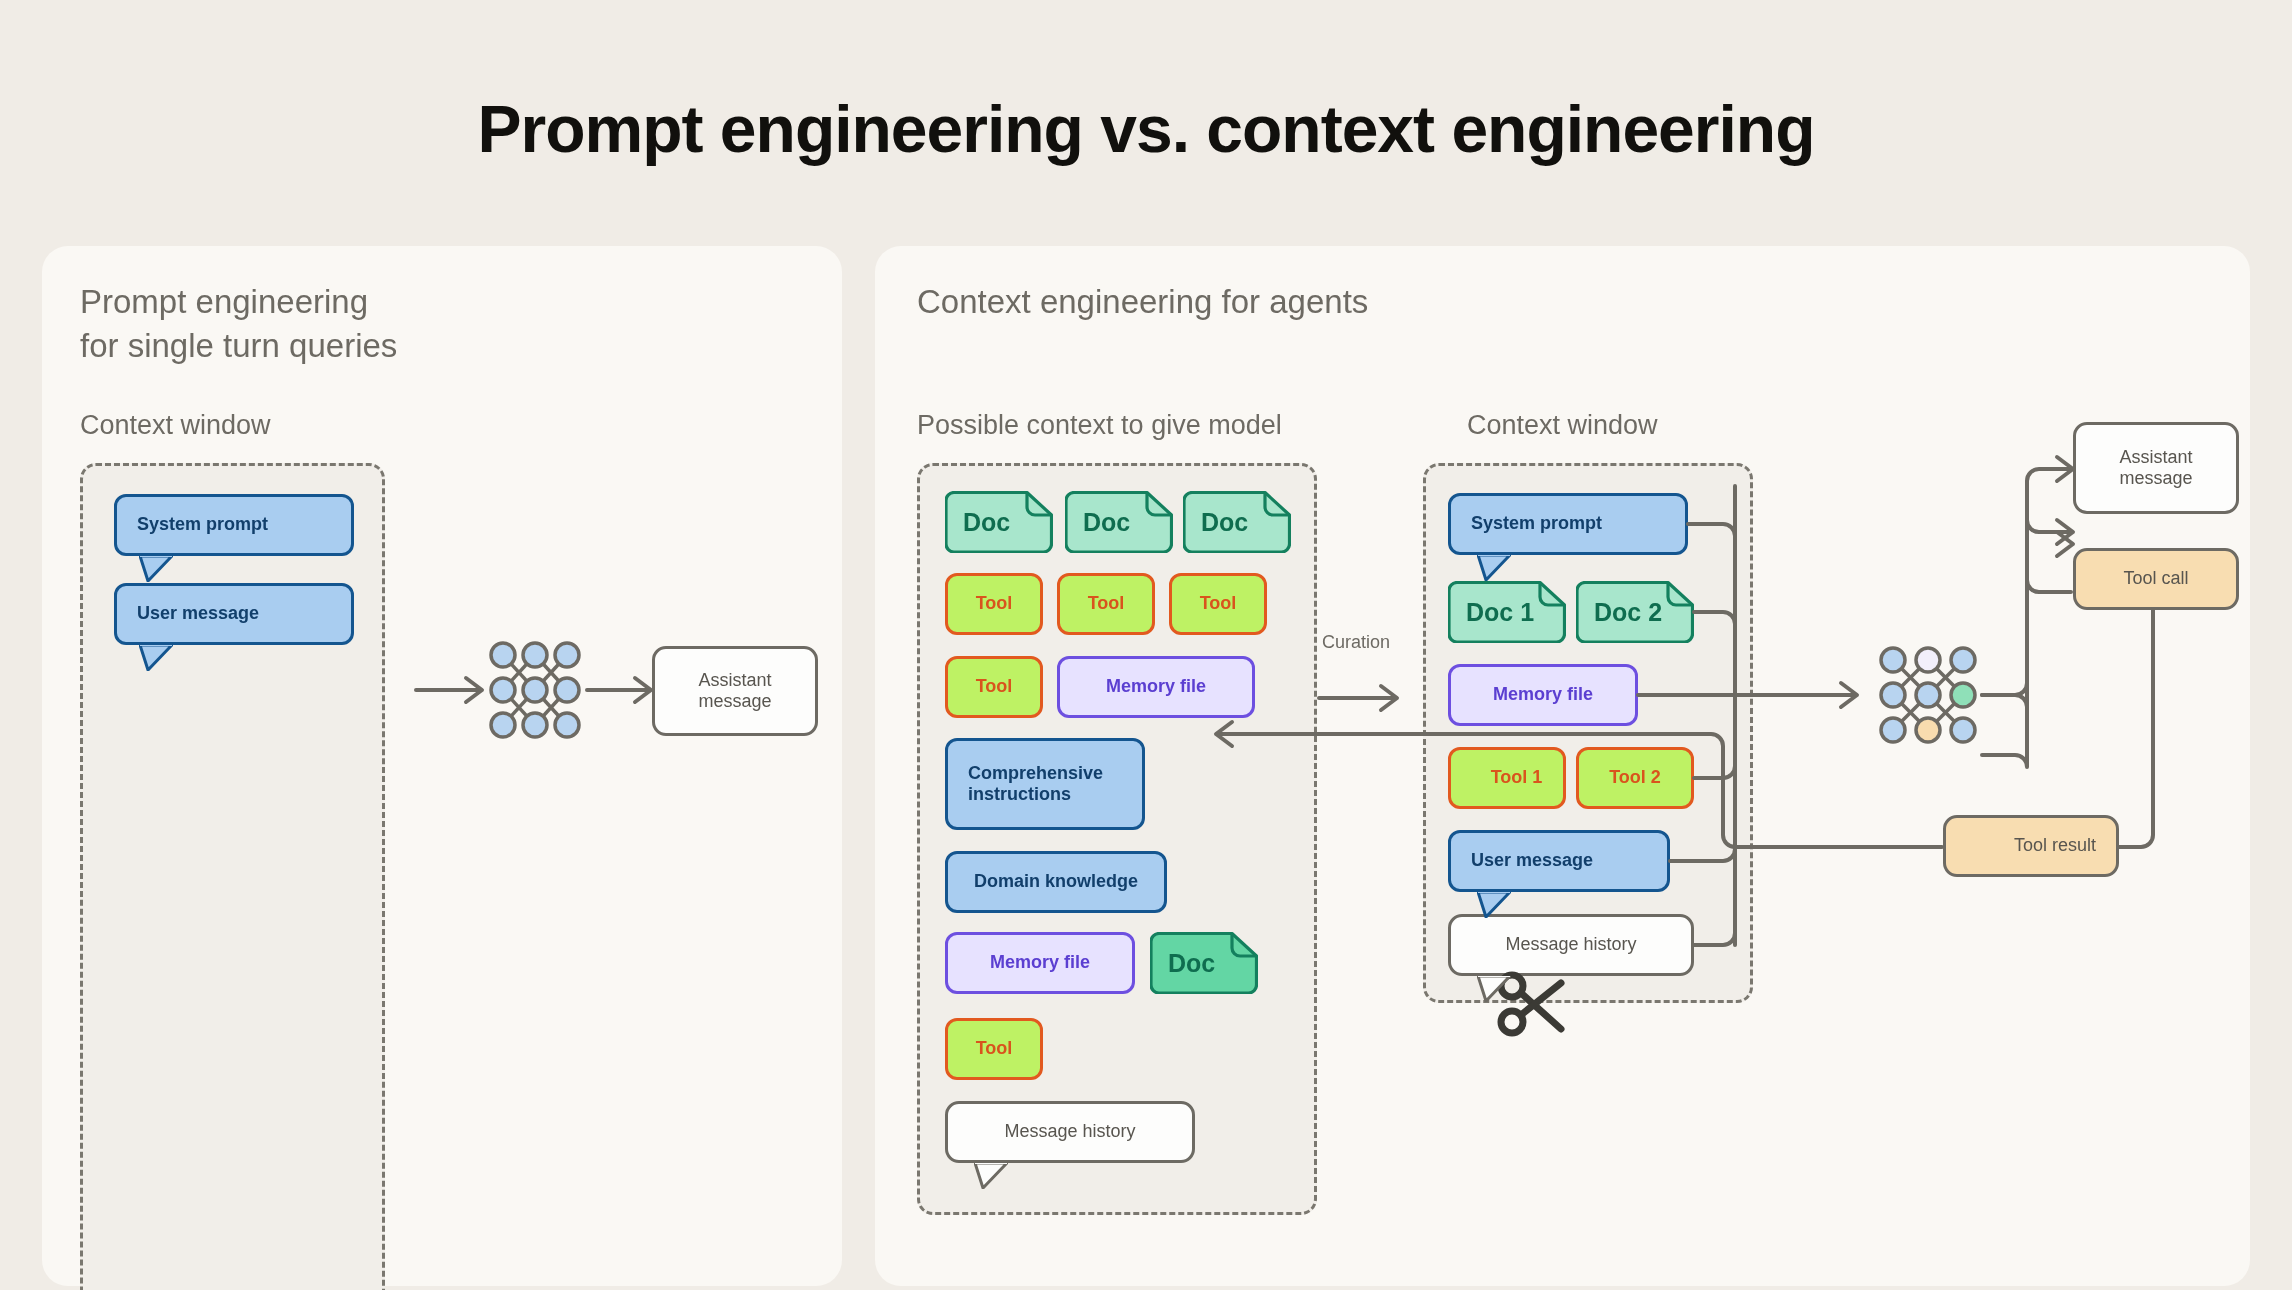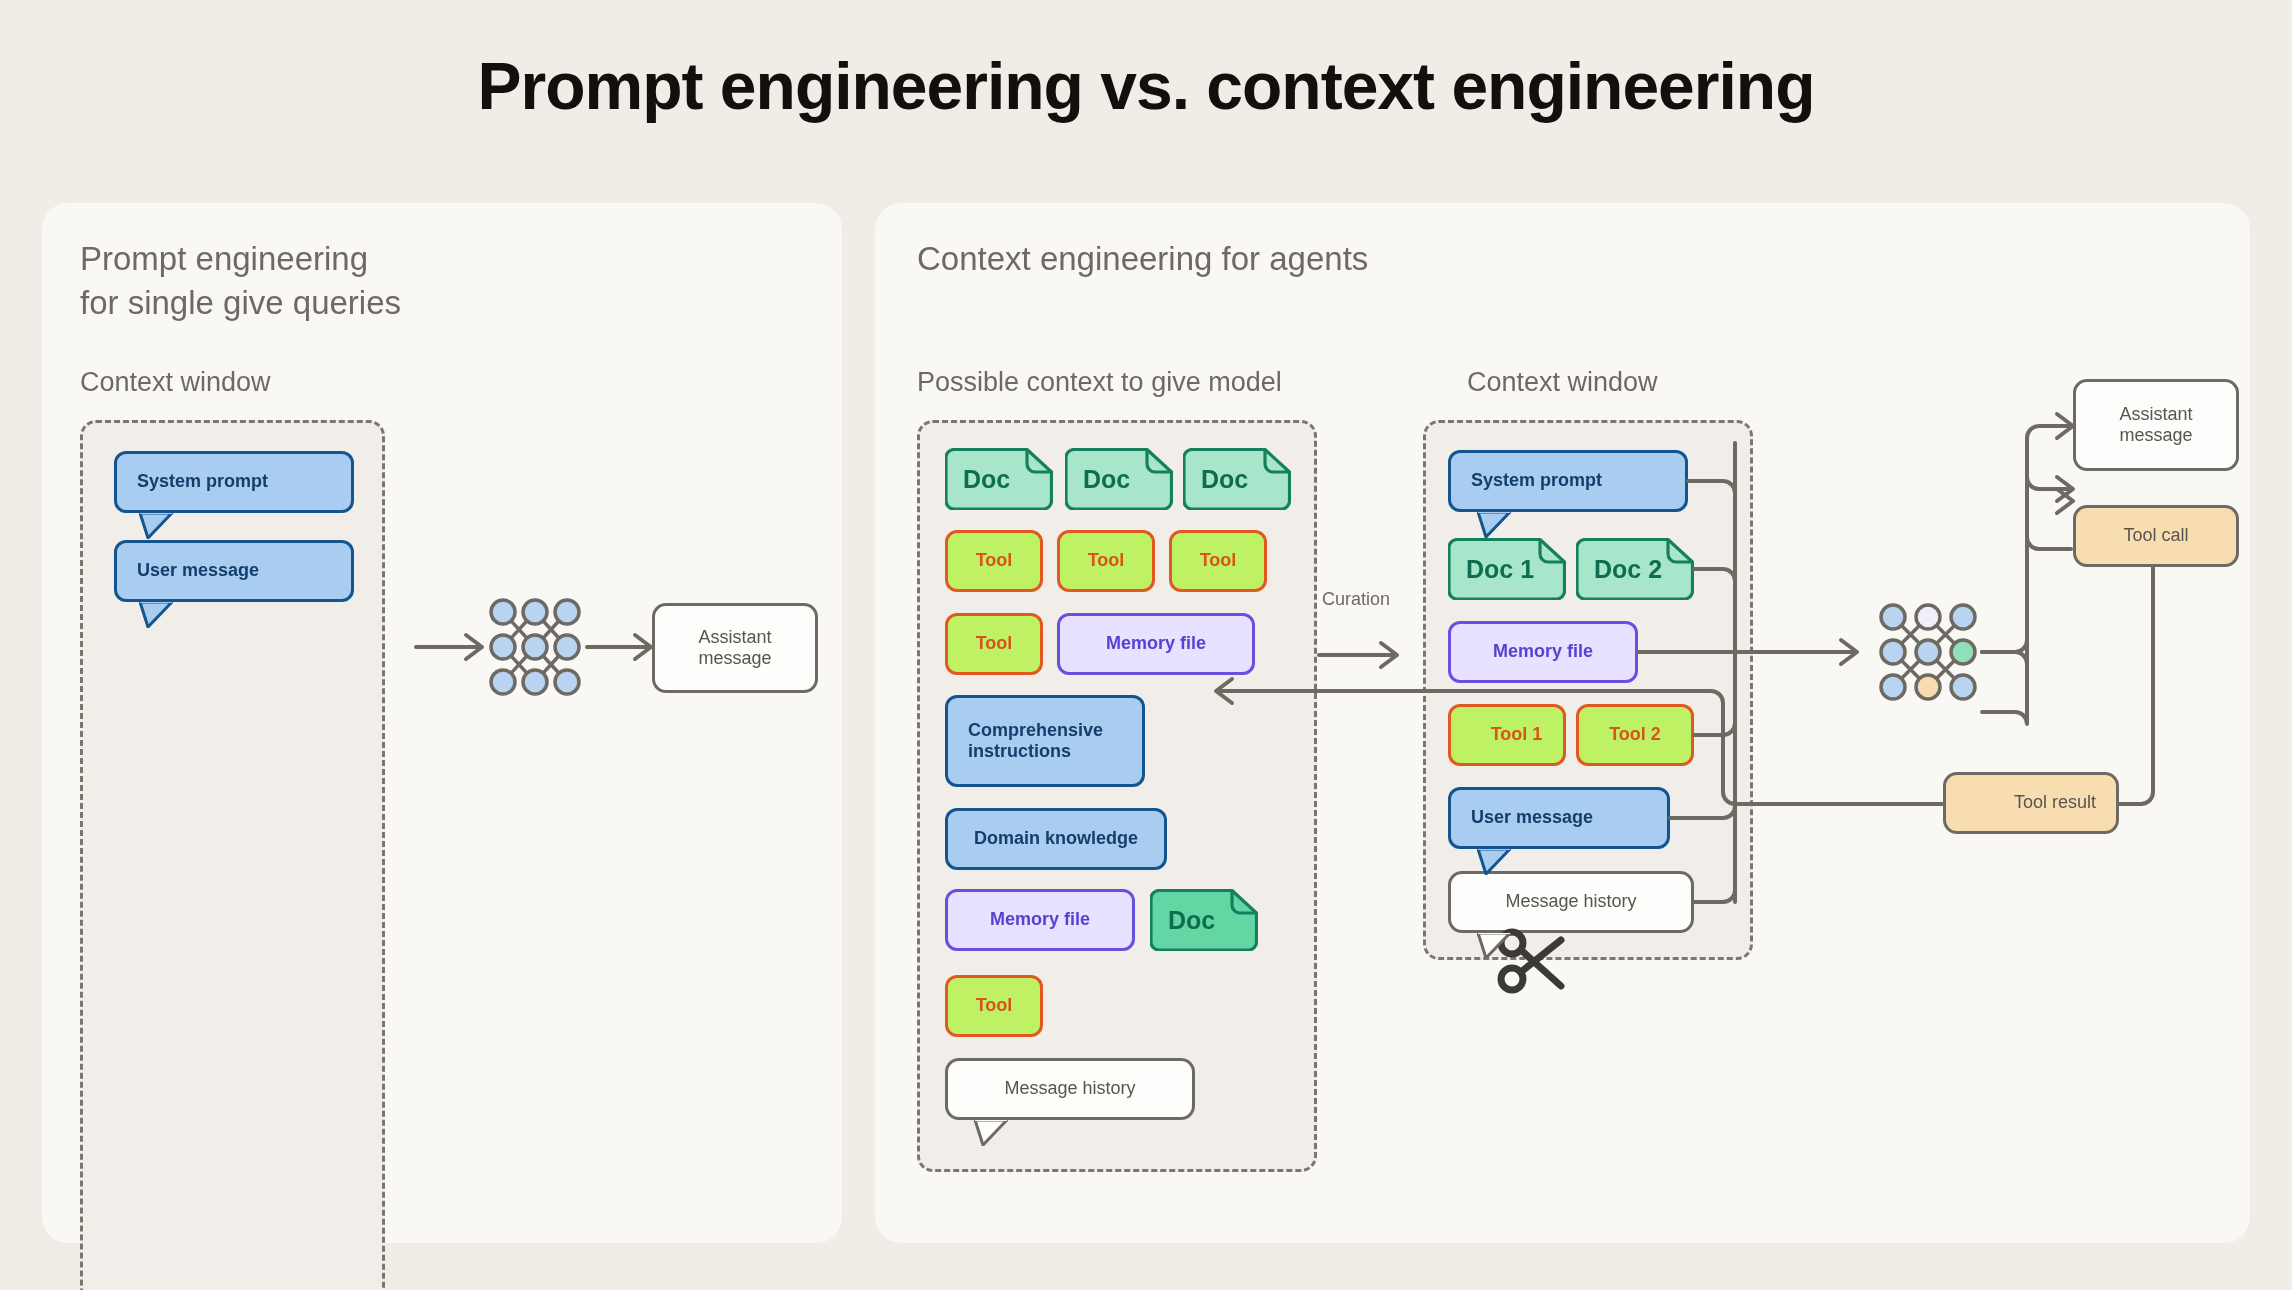--- a/index.html
+++ b/index.html
@@ -2,21 +2,21 @@
 <html><head>
 <meta charset="utf-8">
 <style>
   * { box-sizing: border-box; margin: 0; padding: 0; }
   html, body {
     width: 2292px; height: 1290px;
     background: #f0ece6;
     font-family: "Liberation Sans", sans-serif;
     overflow: hidden;
   }
-  #stage { position: relative; width: 2292px; height: 1114px; }
+  #stage { position: relative; width: 2292px; height: 1114px; margin-top: 43px; }
 
   
   .title {
     position: absolute; left: 0; top: 48px; width: 2292px;
     text-align: center;
     font-size: 66px; font-weight: 700; letter-spacing: -1px;
     color: #11100d;
   }
 
   
@@ -95,21 +95,21 @@
 </style>
 </head>
 <body>
 
 <div id="stage">
 
   <div class="title">Prompt engineering vs. context engineering</div>
 
   <div class="card" id="card-left">
     <div class="card-title" style="left:38px; top:34px;">Prompt engineering
-for single give queries</div>
+for single turn queries</div>
 
     <div class="col-label" style="left:38px; top:164px;">Context window</div>
 
     <div class="ctx-window" style="left:38px; top:217px; width:305px; height:967px;"></div>
 
     <div class="chip blue" style="left:72px; top:248px; width:240px; height:62px;">
       <span>System prompt</span>
       <svg class="tail" style="left:22px; top:59px;" viewBox="0 0 34 26">
         <path d="M1 0 L33 0 L9 25 Z" fill="#a9cdf0" stroke="#14558f" stroke-width="3" stroke-linejoin="round"></path>
         <rect x="1" y="-6" width="32" height="7" fill="#a9cdf0"></rect>

